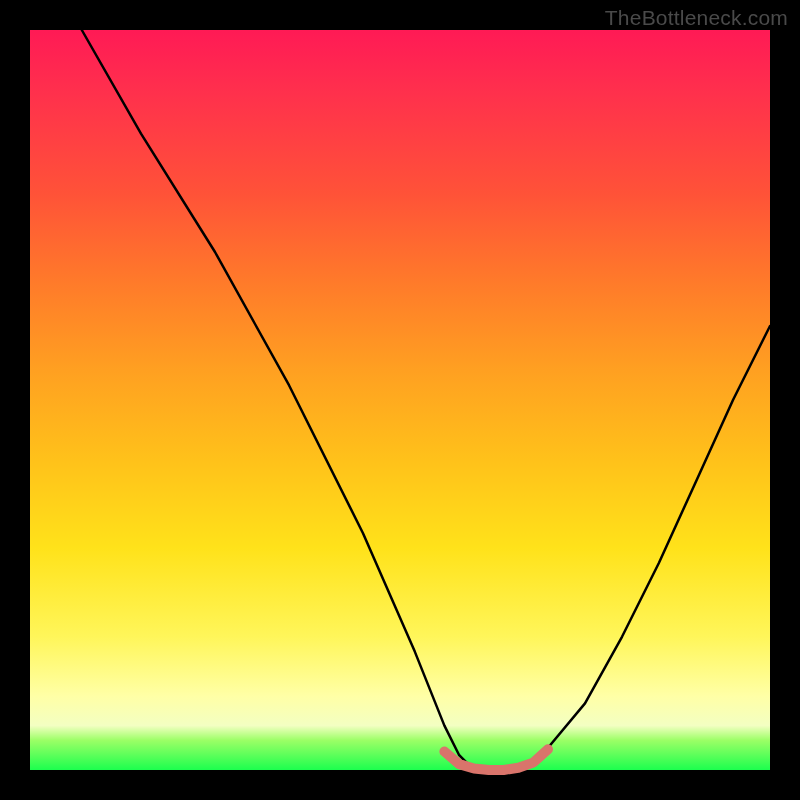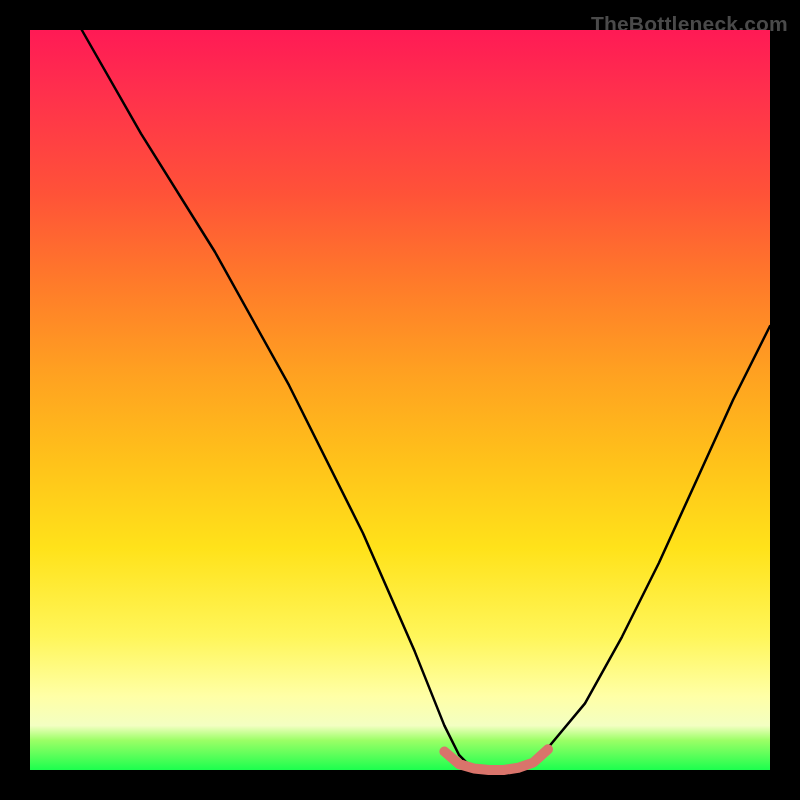--- a/index.html
+++ b/index.html
@@ -6,25 +6,25 @@
     margin: 0;
     padding: 0;
     width: 800px;
     height: 800px;
     background: #000;
     position: relative;
     font-family: Arial, Helvetica, sans-serif;
   }
   .watermark {
     position: absolute;
-    top: 12px;
+    top: 6px;
     right: 12px;
     color: #4a4a4a;
     font-size: 21px;
-    font-weight: 700;
+    font-weight: 400;
     letter-spacing: 0.2px;
   }
   .plot-area {
     position: absolute;
     left: 30px;
     top: 30px;
     width: 740px;
     height: 740px;
     
     background: linear-gradient(

